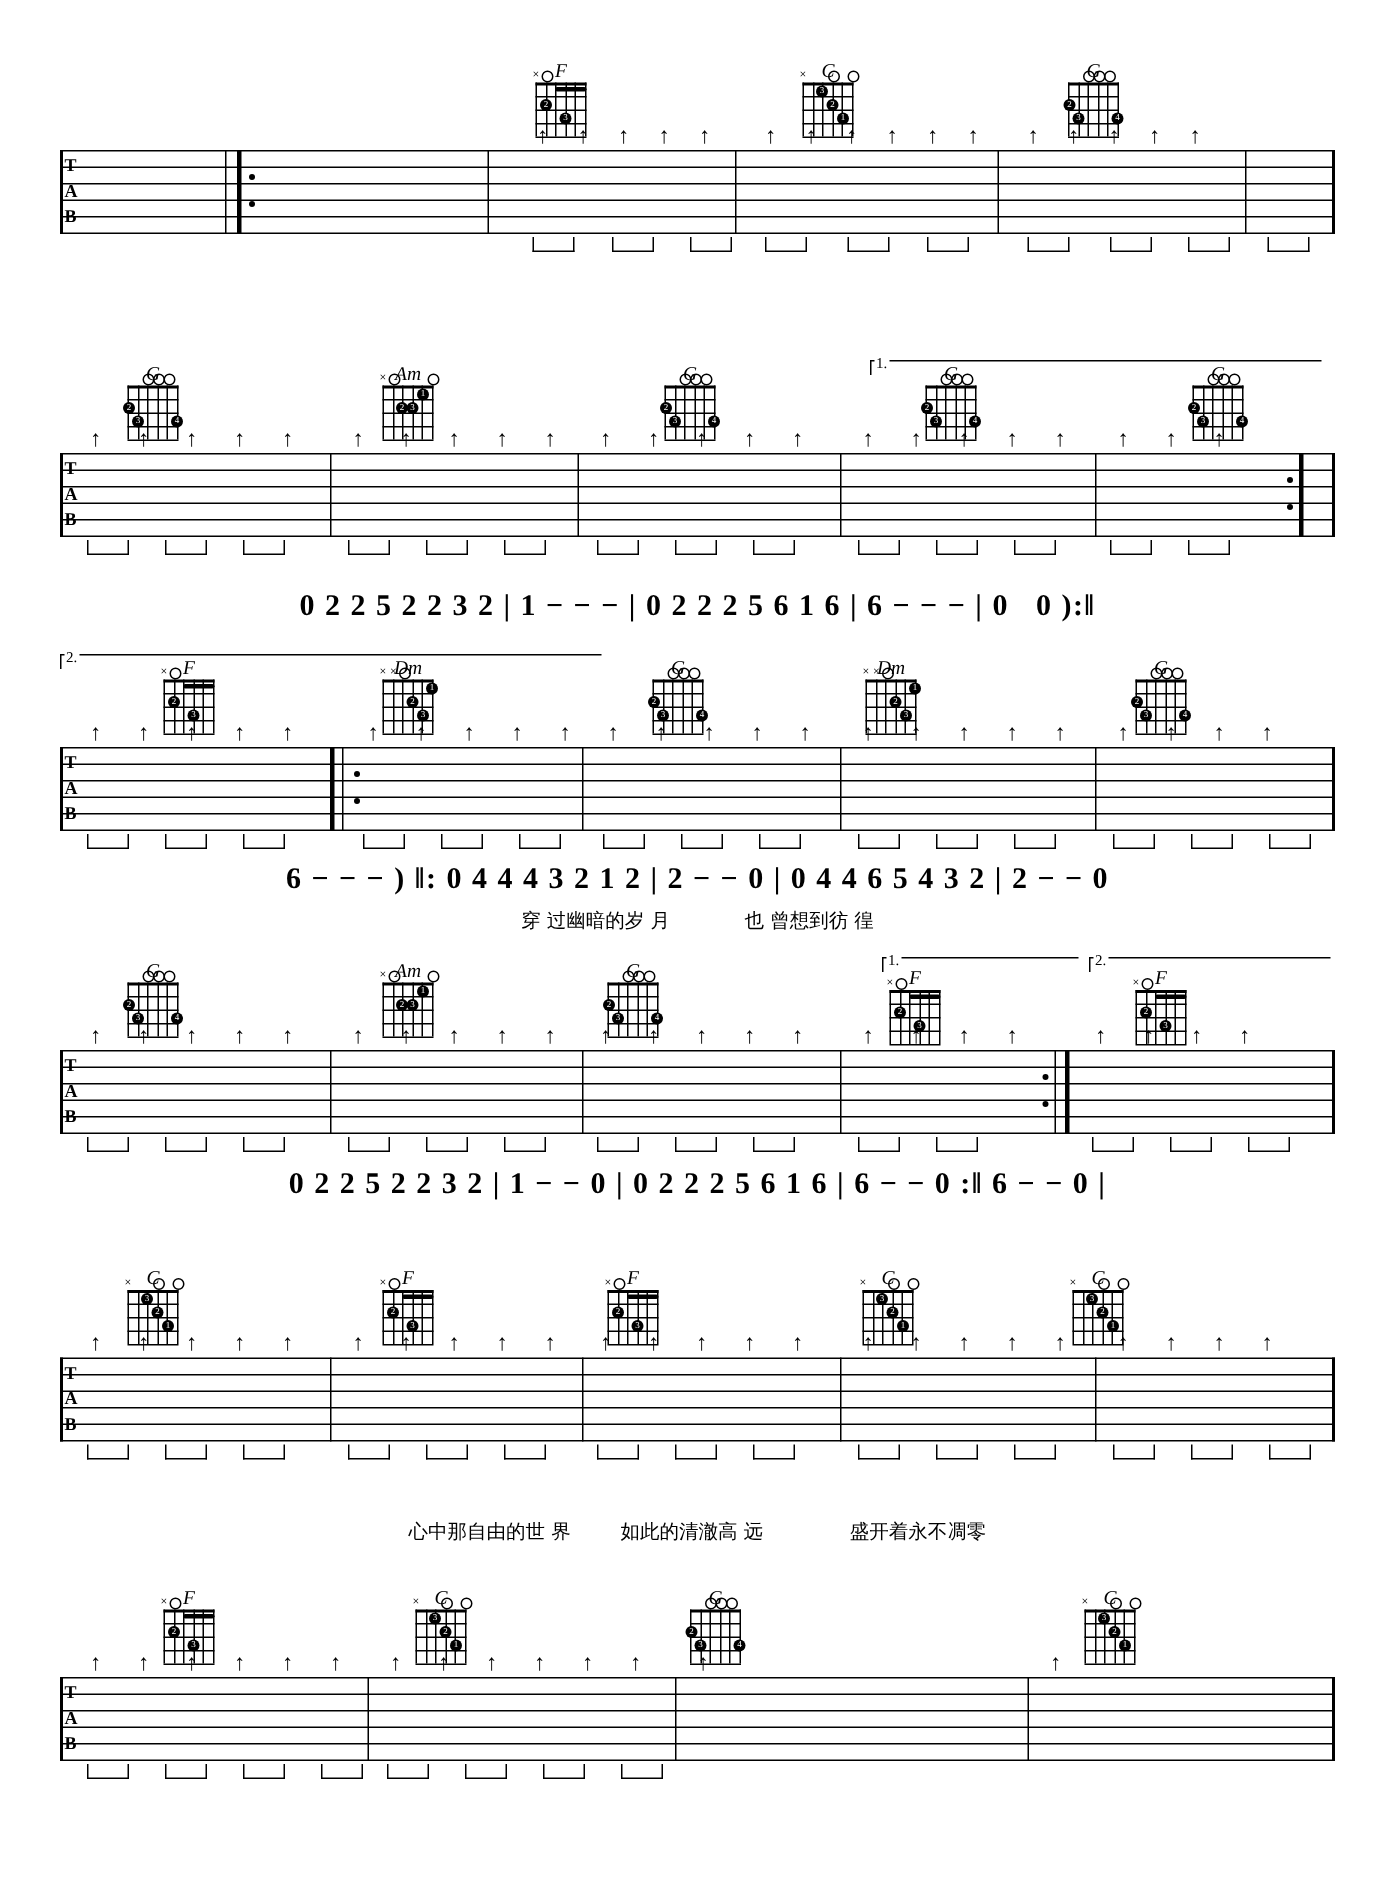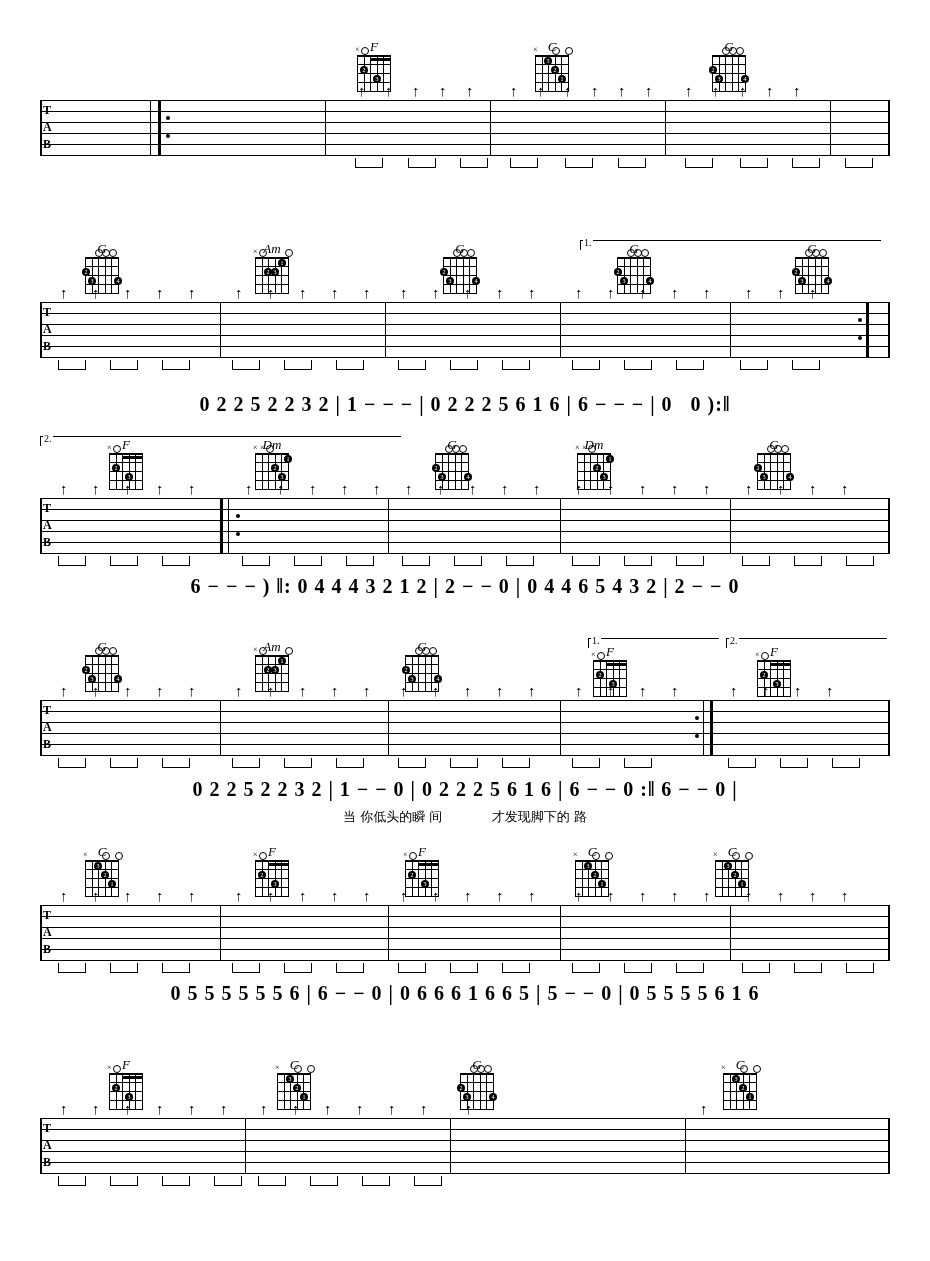--- a/index.html
+++ b/index.html
@@ -547,20 +547,21 @@
     <div class="beam" style="left:532px;top:58px;width:26px"></div>
     <div class="beam" style="left:584px;top:58px;width:26px"></div>
     <div class="beam" style="left:636px;top:58px;width:26px"></div>
     <div class="beam" style="left:702px;top:58px;width:26px"></div>
     <div class="beam" style="left:754px;top:58px;width:26px"></div>
     <div class="beam" style="left:806px;top:58px;width:26px"></div>
   </div>
 </div>
 
 <div class="jp" style="top:575px;text-align:center">6 − − − ) ‖: 0 4 4 4 3 2 1 2 | 2 − − 0 | 0 4 4 6 5 4 3 2 | 2 − − 0</div>
+<div class="lyr" style="top:605px;text-align:center">穿 过幽暗的岁 月            也 曾想到彷 徨</div>
 
 <div class="system" style="top:700px">
   <div class="ending" style="left:588px;top:-62px;width:130px">
     <span>1.</span>
   </div>
   <div class="ending" style="left:726px;top:-62px;width:160px">
     <span>2.</span>
   </div>
 
   <div class="chord" style="left:80px;top:-45px">
@@ -731,21 +732,20 @@
     <div class="beam" style="left:462px;top:58px;width:26px"></div>
     <div class="beam" style="left:532px;top:58px;width:26px"></div>
     <div class="beam" style="left:584px;top:58px;width:26px"></div>
     <div class="beam" style="left:688px;top:58px;width:26px"></div>
     <div class="beam" style="left:740px;top:58px;width:26px"></div>
     <div class="beam" style="left:792px;top:58px;width:26px"></div>
   </div>
 </div>
 
 <div class="jp" style="top:778px;text-align:center">0 2 2 5 2 2 3 2 | 1 − − 0 | 0 2 2 2 5 6 1 6 | 6 − − 0 :‖ 6 − − 0 |</div>
-<div class="lyr" style="top:808px;text-align:center">当 你低头的瞬 间            才发现脚下的 路</div>
 
 <div class="system" style="top:905px">
   <div class="chord" style="left:80px;top:-45px">
     <div class="nm">C</div>
     <div class="cgrid">
       <div class="nut"></div>
           <div class="h" style="top:9px"></div>
           <div class="h" style="top:18px"></div>
       <div class="h" style="top:27px"></div>
           <div class="h" style="top:36px"></div>
@@ -907,21 +907,21 @@
     <div class="beam" style="left:462px;top:58px;width:26px"></div>
     <div class="beam" style="left:532px;top:58px;width:26px"></div>
     <div class="beam" style="left:584px;top:58px;width:26px"></div>
     <div class="beam" style="left:636px;top:58px;width:26px"></div>
     <div class="beam" style="left:702px;top:58px;width:26px"></div>
     <div class="beam" style="left:754px;top:58px;width:26px"></div>
     <div class="beam" style="left:806px;top:58px;width:26px"></div>
   </div>
 </div>
 
-<div class="jp" style="top:982px;text-align:center">0 5 5 5 5 5 5 6 | 6 − − 0 | 0 6 6 6 1 6 6 5 | 5 − − 0 | 0 5 5 5 5 6 1 6</div>
+<div class="lyr" style="top:1012px;text-align:center">心中那自由的世 界        如此的清澈高 远              盛开着永不凋零</div>
 
 <div class="system" style="top:1118px">
   <div class="chord" style="left:104px;top:-45px">
     <div class="nm">F</div>
     <div class="cgrid">
       <div class="nut"></div>
           <div class="h" style="top:9px"></div>
           <div class="h" style="top:18px"></div>
       <div class="h" style="top:27px"></div>
           <div class="h" style="top:36px"></div>

